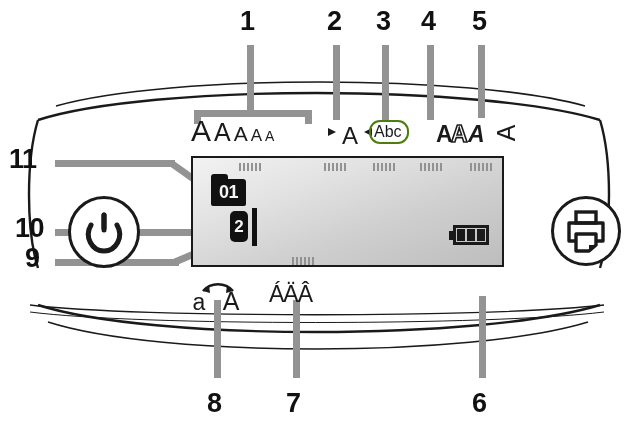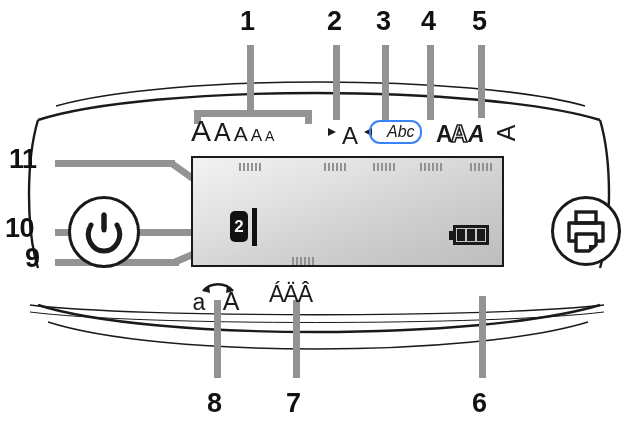--- a/index.html
+++ b/index.html
@@ -183,25 +183,24 @@
   #icon-size { left: 0px; top: 0px; display: flex; align-items: baseline; gap: 3px; }
   #icon-size span { font-weight: normal; color: #1a1a1a; }
 
   
   #icon-width { left: 136px; top: 5px; font-size: 22px; }
 
   
   #icon-frame {
     left: 178px; top: 4px;
     font-size: 16px;
-    border: 2px solid #3b82f6;
+    border: 2px solid #4d7c0f;
     border-radius: 11px;
-    padding: 1px 5px 2px 16px;
+    padding: 1px 5px 2px 3px;
     line-height: 17px;
-    font-style: italic;
   }
 
   
   #icon-style { left: 245px; top: 4px; font-size: 21px; font-weight: bold; letter-spacing: -1px; }
 
   
   #icon-rotate { left: 300px; top: 3px; }
 
   
   #icon-caps { left: 0px; top: 4px; }
@@ -267,21 +266,21 @@
   <div class="callout" style="left:327px; top:8px;">2</div>
   <div class="callout" style="left:376px; top:8px;">3</div>
   <div class="callout" style="left:421px; top:8px;">4</div>
   <div class="callout" style="left:472px; top:8px;">5</div>
 
   <div class="callout" style="left:472px; top:390px;">6</div>
   <div class="callout" style="left:286px; top:390px;">7</div>
   <div class="callout" style="left:207px; top:390px;">8</div>
 
   <div class="callout" style="left:25px; top:245px;">9</div>
-  <div class="callout" style="left:5px;  top:215px;text-align:center;">10</div>
+  <div class="callout" style="left:15px;  top:215px;text-align:center;">10</div>
   <div class="callout" style="left:9px;  top:146px;">11</div>
 
   <div class="icon-row-top">
 
     <div class="icon" id="icon-size">
       <span style="font-size:30px;">A</span>
       <span style="font-size:25px;">A</span>
       <span style="font-size:21px;">A</span>
       <span style="font-size:17px;">A</span>
       <span style="font-size:14px;">A</span>
@@ -321,20 +320,25 @@
   <div id="lcd">
 
     <div class="tick" style="left:46px;  top:5px;"></div>
     <div class="tick" style="left:131px; top:5px;"></div>
     <div class="tick" style="left:180px; top:5px;"></div>
     <div class="tick" style="left:227px; top:5px;"></div>
     <div class="tick" style="left:277px; top:5px;"></div>
 
     <div class="tick" style="left:99px; top:99px;"></div>
 
+    <div id="folder-tag">
+      <div class="tab"></div>
+      <div class="box"></div>
+      <div class="num">01</div>
+    </div>
 
     <div id="line-tag">2</div>
 
     <div id="cursor-bar"></div>
 
     <div id="battery">
       <div class="nub"></div>
       <div class="shell"></div>
       <div class="cells">
         <div class="cell"></div>

